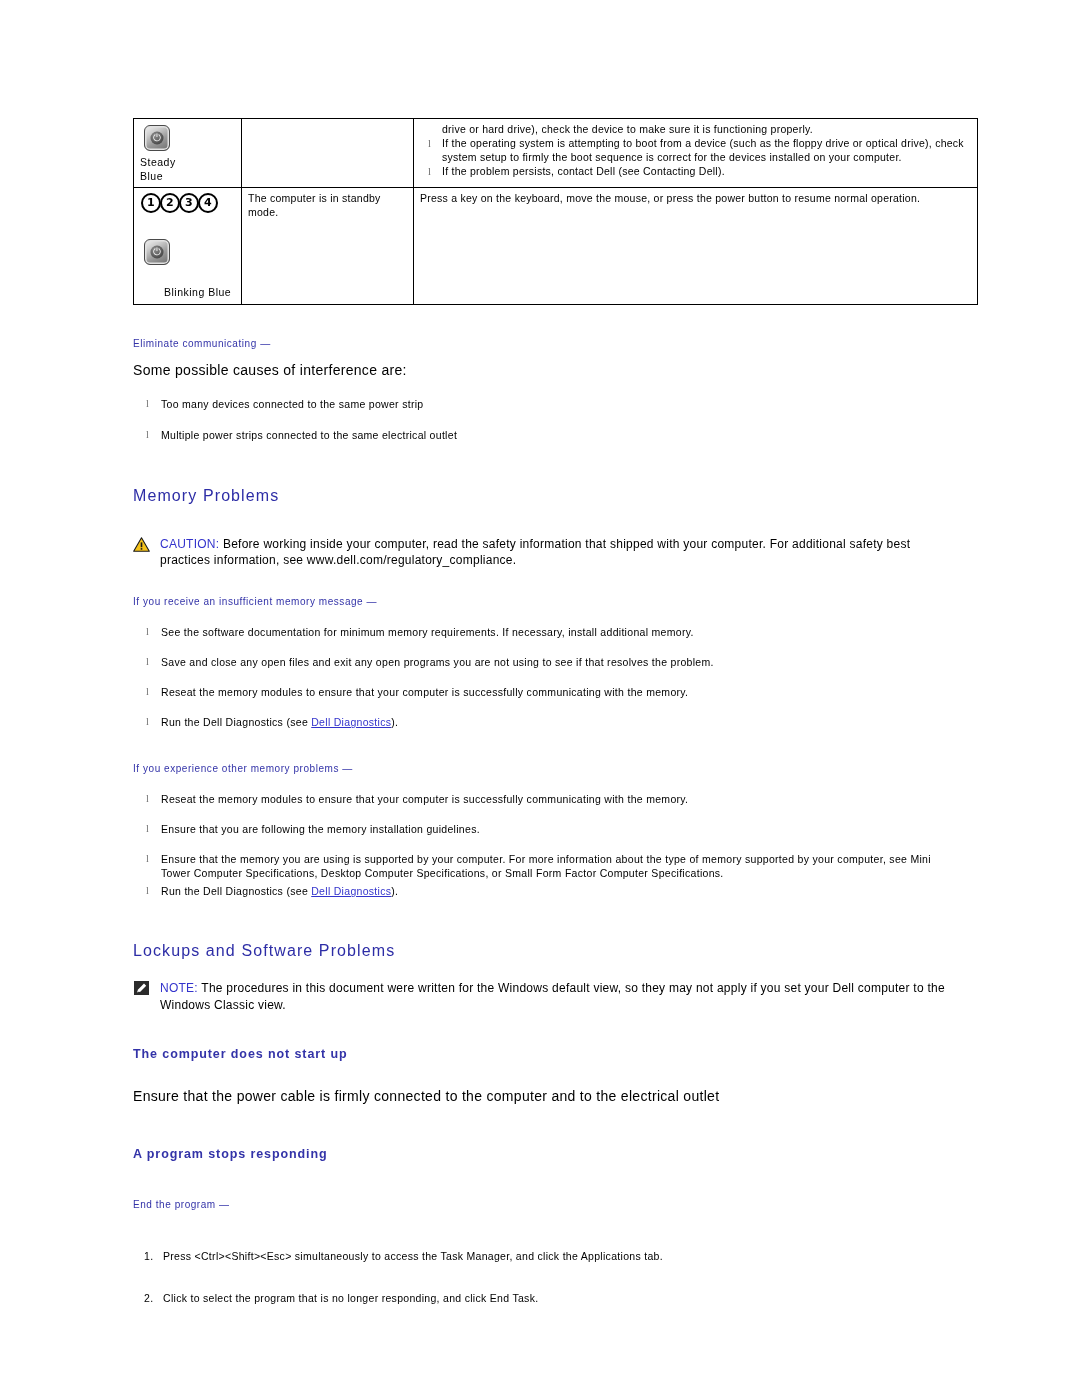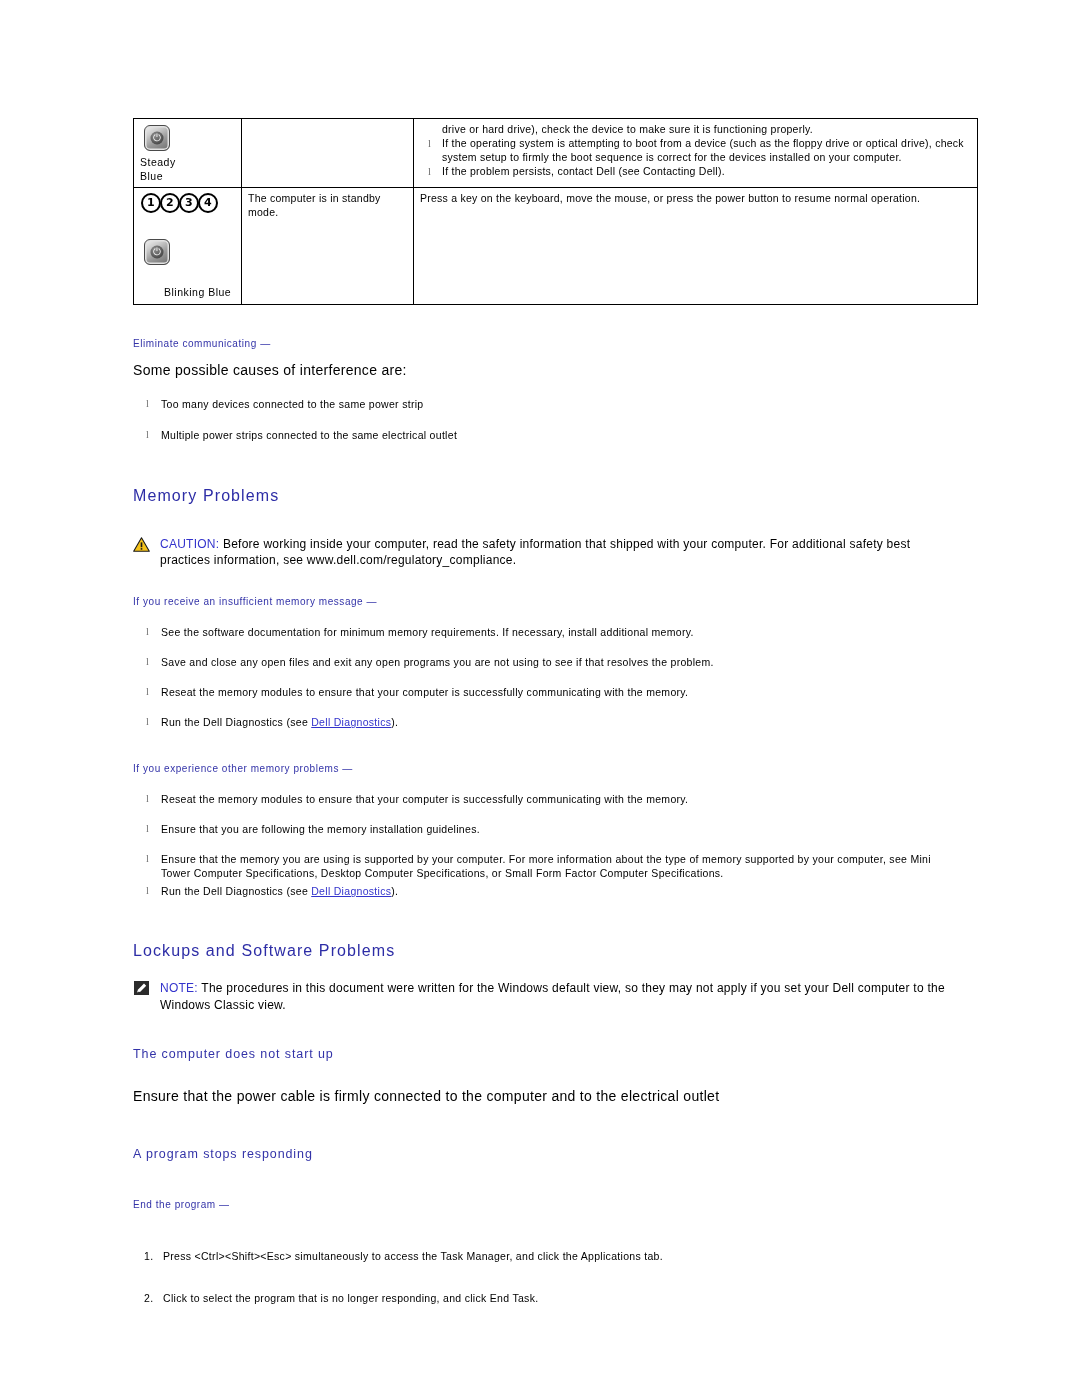--- a/index.html
+++ b/index.html
@@ -121,21 +121,21 @@
   h2.section-head {
     color: #2d2da6;
     font-size: 16px;
     font-weight: normal;
     letter-spacing: 1.1px;
     margin: 0;
   }
   h3.sub-head {
     color: #3333a8;
     font-size: 12.5px;
-    font-weight: normal;
+    font-weight: bold;
     letter-spacing: 0.9px;
     margin: 0;
   }
 
   
   ul.dell-list {
     list-style: none;
     margin: 0;
     padding: 0;
   }

